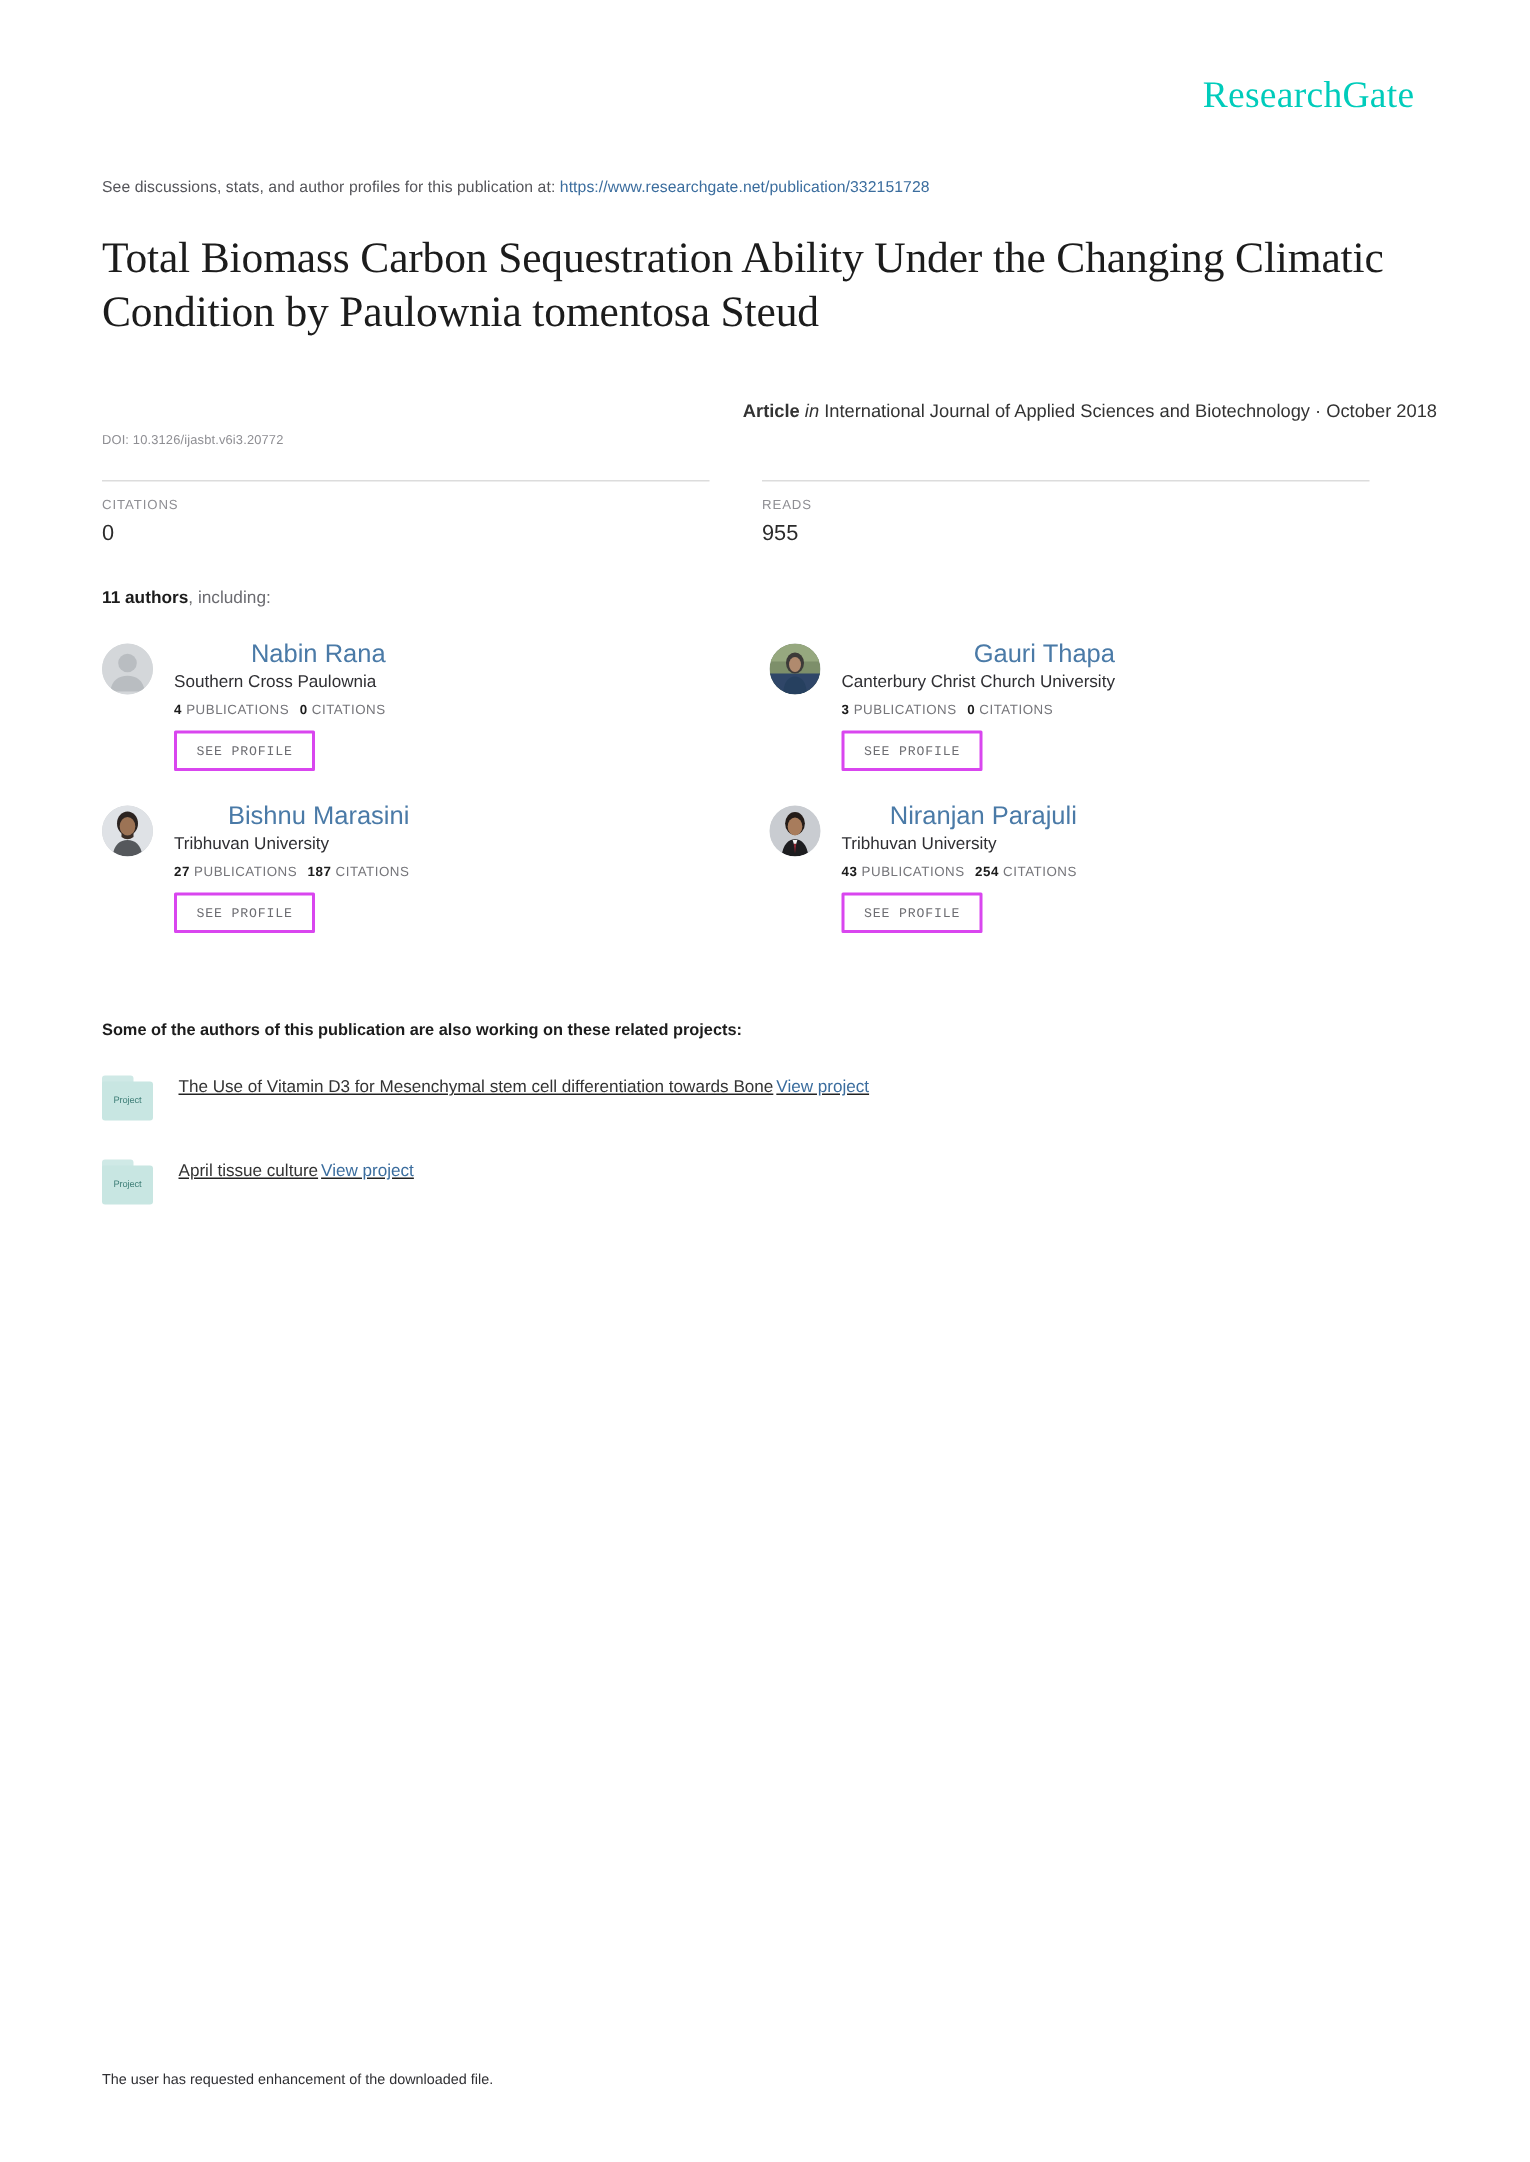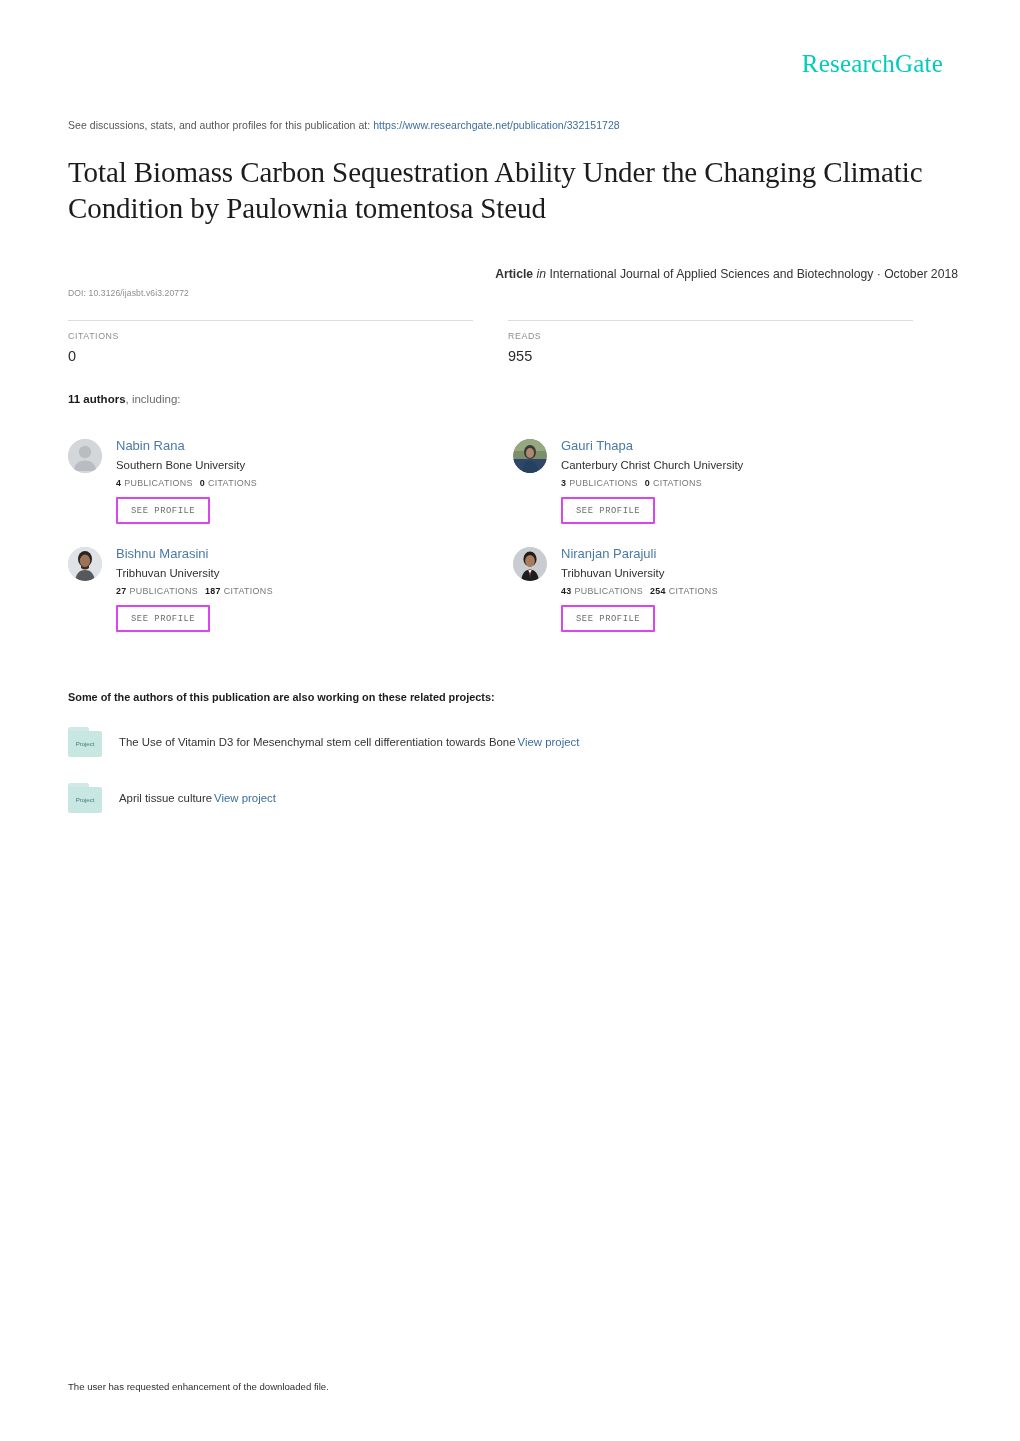--- a/index.html
+++ b/index.html
@@ -102,21 +102,21 @@
   }
   .stat-value {
     font-size: 14.5px;
     color: #2b2b2b;
     line-height: 18px;
   }
 
   .authors-count {
     font-size: 11.5px;
     color: #6b6b70;
-    margin-bottom: 32px;
+    margin-bottom: 22px;
   }
   .authors-count b { color: #1c1c1c; font-weight: bold; }
 
   
   .authors-grid {
     display: flex;
     flex-wrap: wrap;
     width: 890px;
   }
   .author-card {
@@ -134,24 +134,25 @@
     margin-top: 2px;
     overflow: hidden;
     position: relative;
     background: #d3d6d9;
   }
   .avatar svg { display: block; width: 34px; height: 34px; }
 
   .author-info { margin-left: 14px; padding-top: 1px; }
 
   .author-name {
-    font-size: 13px;
+    font-size: 17px;
     color: #4a7aa7;
     line-height: 16px;
     margin-bottom: 3px;
+    text-align: right;
   }
   .author-affil {
     font-size: 11.4px;
     color: #2f2f33;
     line-height: 16px;
     margin-bottom: 5px;
   }
   .author-metrics {
     font-size: 8.9px;
     color: #75757a;
@@ -179,22 +180,22 @@
   .related-heading {
     font-size: 10.9px;
     font-weight: bold;
     color: #1c1c1c;
     margin-top: 38px;
     margin-bottom: 24px;
   }
 
   .project-row {
     display: flex;
-    align-items: center;
     margin-bottom: 26px;
+    text-decoration: underline;
   }
   .project-icon {
     width: 34px;
     height: 30px;
     flex: 0 0 34px;
     position: relative;
   }
   .project-icon .tab {
     position: absolute;
     left: 0; top: 0;
@@ -289,21 +290,21 @@
       <div class="author-card">
         <div class="avatar">
           <svg viewBox="0 0 34 34">
             <circle cx="17" cy="17" r="17" fill="#d4d7da"></circle>
             <circle cx="17" cy="13" r="6.2" fill="#b9bdc1"></circle>
             <path d="M5.5 32 C6.5 24.5 11 21.5 17 21.5 C23 21.5 27.5 24.5 28.5 32 Z" fill="#b9bdc1"></path>
           </svg>
         </div>
         <div class="author-info">
           <div class="author-name">Nabin Rana</div>
-          <div class="author-affil">Southern Bone University</div>
+          <div class="author-affil">Southern Cross Paulownia</div>
           <div class="author-metrics">
             <b>4</b>
             <span>PUBLICATIONS</span><span class="metric-gap"></span><b>0</b>
             <span>CITATIONS</span>
           </div>
           <div class="see-profile-btn">SEE PROFILE</div>
         </div>
       </div>
 
       <div class="author-card">

